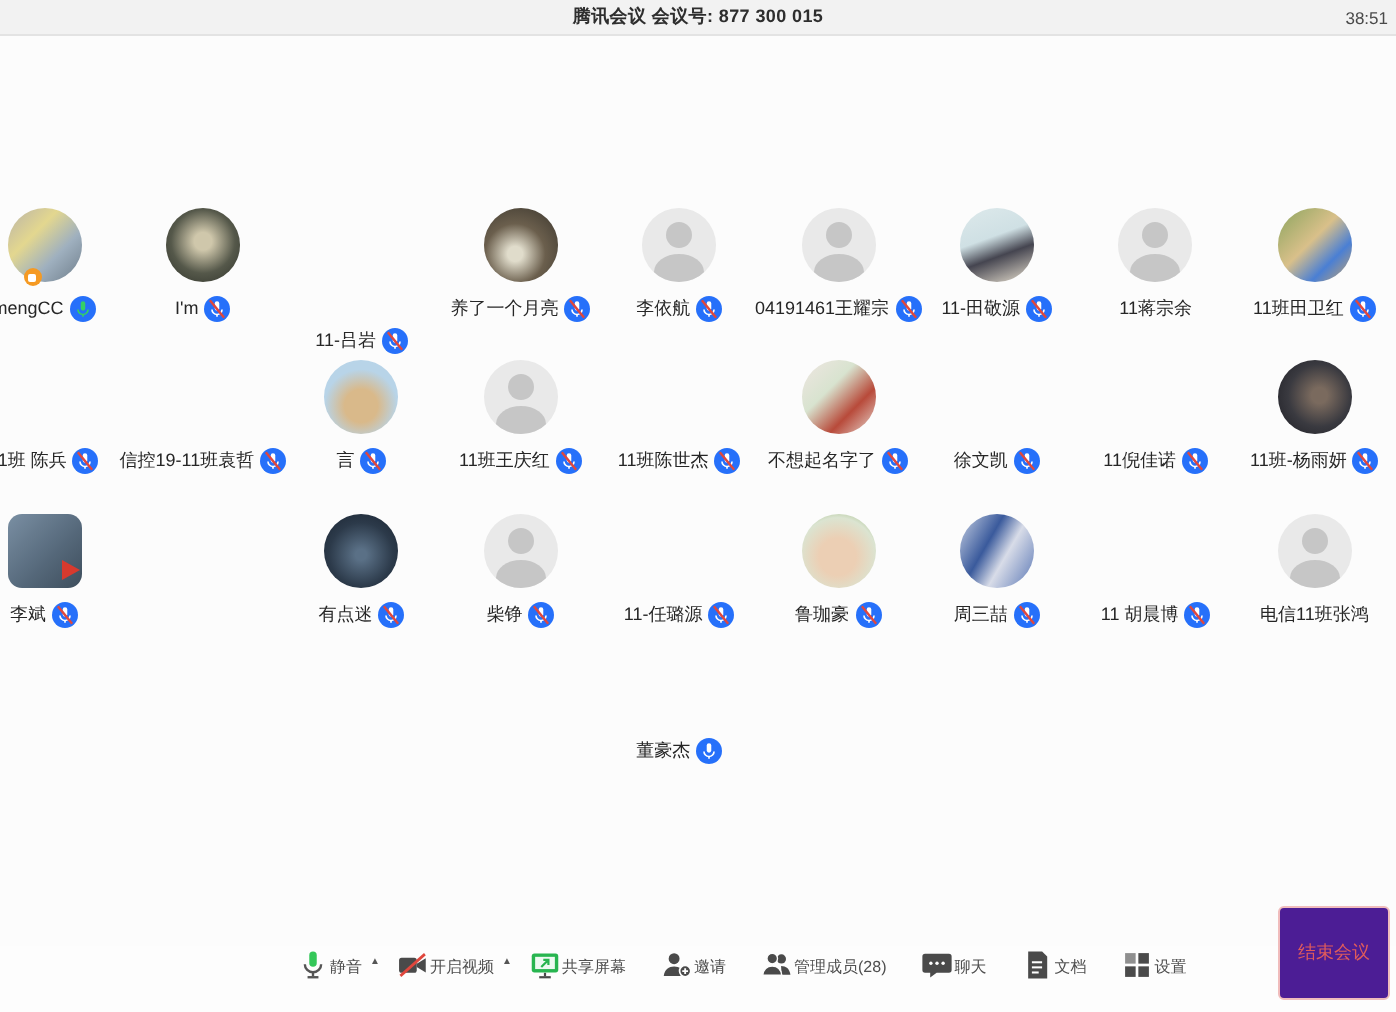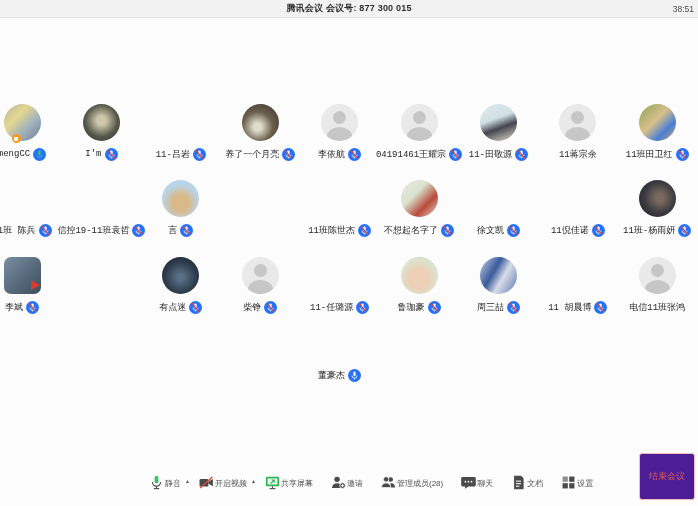--- a/index.html
+++ b/index.html
@@ -10,21 +10,21 @@
   }
   
   .topbar{
     position:absolute;top:0;left:0;right:0;height:17px;
     background:#f2f2f2;border-bottom:1px solid #e3e3e3;
     display:flex;align-items:center;justify-content:center;
   }
   .topbar .title{font-size:9px;color:#2e2e2e;font-weight:600;letter-spacing:.2px;}
   .topbar .timer{position:absolute;right:4px;top:0;height:17px;display:flex;align-items:center;font-size:8.5px;color:#4a4a4a;}
   
-  .grid{position:absolute;top:0;left:0;width:698px;height:460px;font-family:Liberation Mono, monospace;}
+  .grid{position:absolute;top:0;left:0;width:698px;height:460px;}
   .prow{position:absolute;left:-17.7px;height:60px;width:715px;}
   .cell{
     position:absolute;top:0;width:79.4px;
     display:flex;flex-direction:column;align-items:center;
   }
   .av-wrap{width:37px;height:37px;position:relative;margin-bottom:6px;}
   .avatar{width:37px;height:37px;border-radius:50%;overflow:hidden;position:relative;}
   .avatar.none{background:transparent;}
   .avatar.sil{background:#e9e9e9;}
   .avatar.sil .head{position:absolute;left:50%;top:7px;width:13px;height:13px;margin-left:-6.5px;border-radius:50%;background:#c6c6c6;}
@@ -97,21 +97,21 @@
           <span class="pname">I'm</span>
           <svg width="13" height="13" viewBox="0 0 16 16">
     <circle cx="8" cy="8" r="8" fill="#2670fa"></circle>
     <rect x="6.6" y="3.2" width="2.8" height="5.8" rx="1.4" fill="#ffffff"></rect>
     <path d="M4.9 8.3a3.1 3.1 0 0 0 6.2 0" stroke="#ffffff" stroke-width="1" fill="none"></path>
     <line x1="8" y1="11.4" x2="8" y2="12.8" stroke="#ffffff" stroke-width="1"></line>
     <line x1="3.6" y1="2.6" x2="12.4" y2="13.4" stroke="#e0473d" stroke-width="1.5"></line>
   </svg>
         </div>
       </div>
-      <div class="cell" style="left: 158.8px;">
+      <div class="cell" style="left: 158.8px; gap: 16px;">
         <div class="av-wrap">
           <div class="avatar none"></div>
         </div>
         <div class="namebar">
           <span class="pname">11-吕岩</span>
           <svg width="13" height="13" viewBox="0 0 16 16">
     <circle cx="8" cy="8" r="8" fill="#2670fa"></circle>
     <rect x="6.6" y="3.2" width="2.8" height="5.8" rx="1.4" fill="#ffffff"></rect>
     <path d="M4.9 8.3a3.1 3.1 0 0 0 6.2 0" stroke="#ffffff" stroke-width="1" fill="none"></path>
     <line x1="8" y1="11.4" x2="8" y2="12.8" stroke="#ffffff" stroke-width="1"></line>
@@ -242,20 +242,38 @@
     <line x1="3.6" y1="2.6" x2="12.4" y2="13.4" stroke="#e0473d" stroke-width="1.5"></line>
   </svg>
         </div>
       </div>
       <div class="cell" style="left: 158.8px;">
         <div class="av-wrap">
           <div class="avatar a-yan"></div>
         </div>
         <div class="namebar">
           <span class="pname">言</span>
+          <svg width="13" height="13" viewBox="0 0 16 16">
+    <circle cx="8" cy="8" r="8" fill="#2670fa"></circle>
+    <rect x="6.6" y="3.2" width="2.8" height="5.8" rx="1.4" fill="#ffffff"></rect>
+    <path d="M4.9 8.3a3.1 3.1 0 0 0 6.2 0" stroke="#ffffff" stroke-width="1" fill="none"></path>
+    <line x1="8" y1="11.4" x2="8" y2="12.8" stroke="#ffffff" stroke-width="1"></line>
+    <line x1="3.6" y1="2.6" x2="12.4" y2="13.4" stroke="#e0473d" stroke-width="1.5"></line>
+  </svg>
+        </div>
+      </div>
+      <div class="cell" style="left: 238.2px;">
+        <div class="av-wrap">
+          <div class="avatar sil">
+            <span class="head"></span>
+            <span class="body"></span>
+          </div>
+        </div>
+        <div class="namebar">
+          <span class="pname">11班王庆红</span>
           <svg width="13" height="13" viewBox="0 0 16 16">
     <circle cx="8" cy="8" r="8" fill="#2670fa"></circle>
     <rect x="6.6" y="3.2" width="2.8" height="5.8" rx="1.4" fill="#ffffff"></rect>
     <path d="M4.9 8.3a3.1 3.1 0 0 0 6.2 0" stroke="#ffffff" stroke-width="1" fill="none"></path>
     <line x1="8" y1="11.4" x2="8" y2="12.8" stroke="#ffffff" stroke-width="1"></line>
     <line x1="3.6" y1="2.6" x2="12.4" y2="13.4" stroke="#e0473d" stroke-width="1.5"></line>
   </svg>
         </div>
       </div>
       <div class="cell" style="left: 317.6px;">

